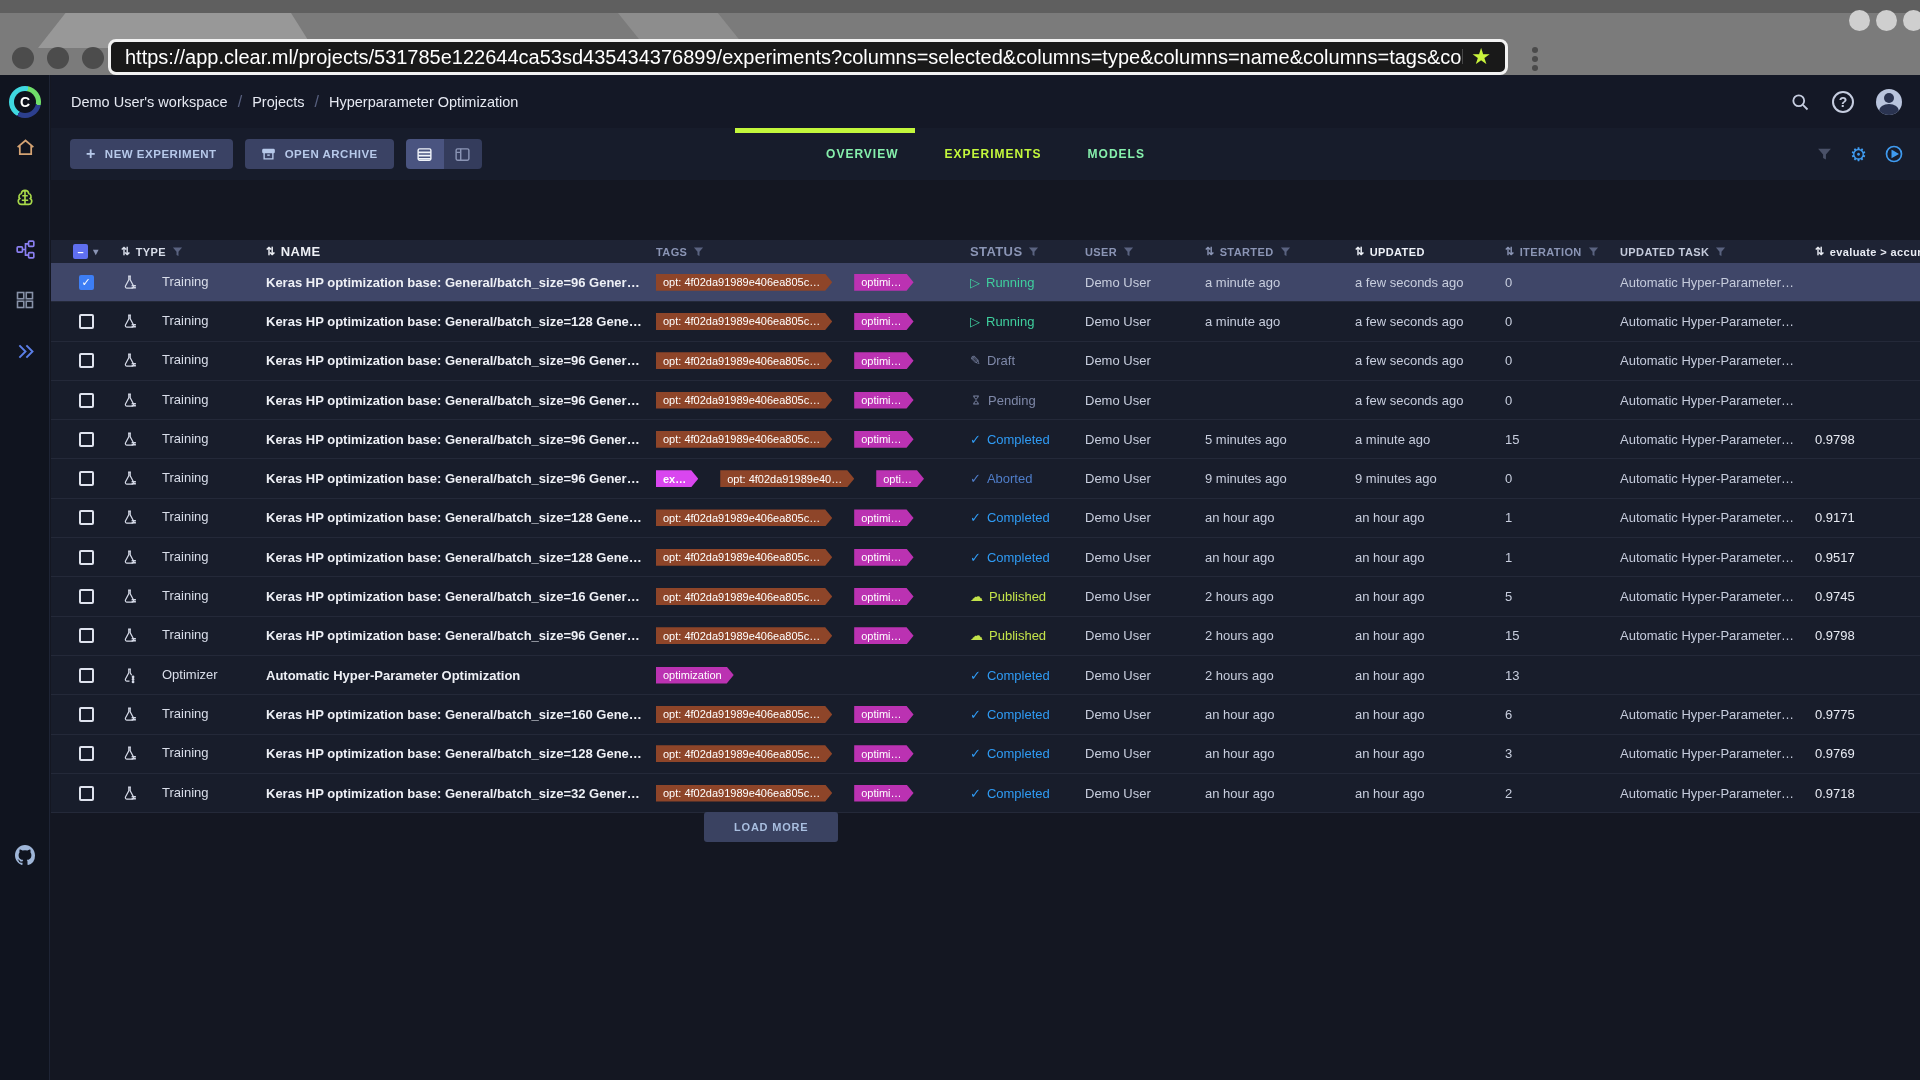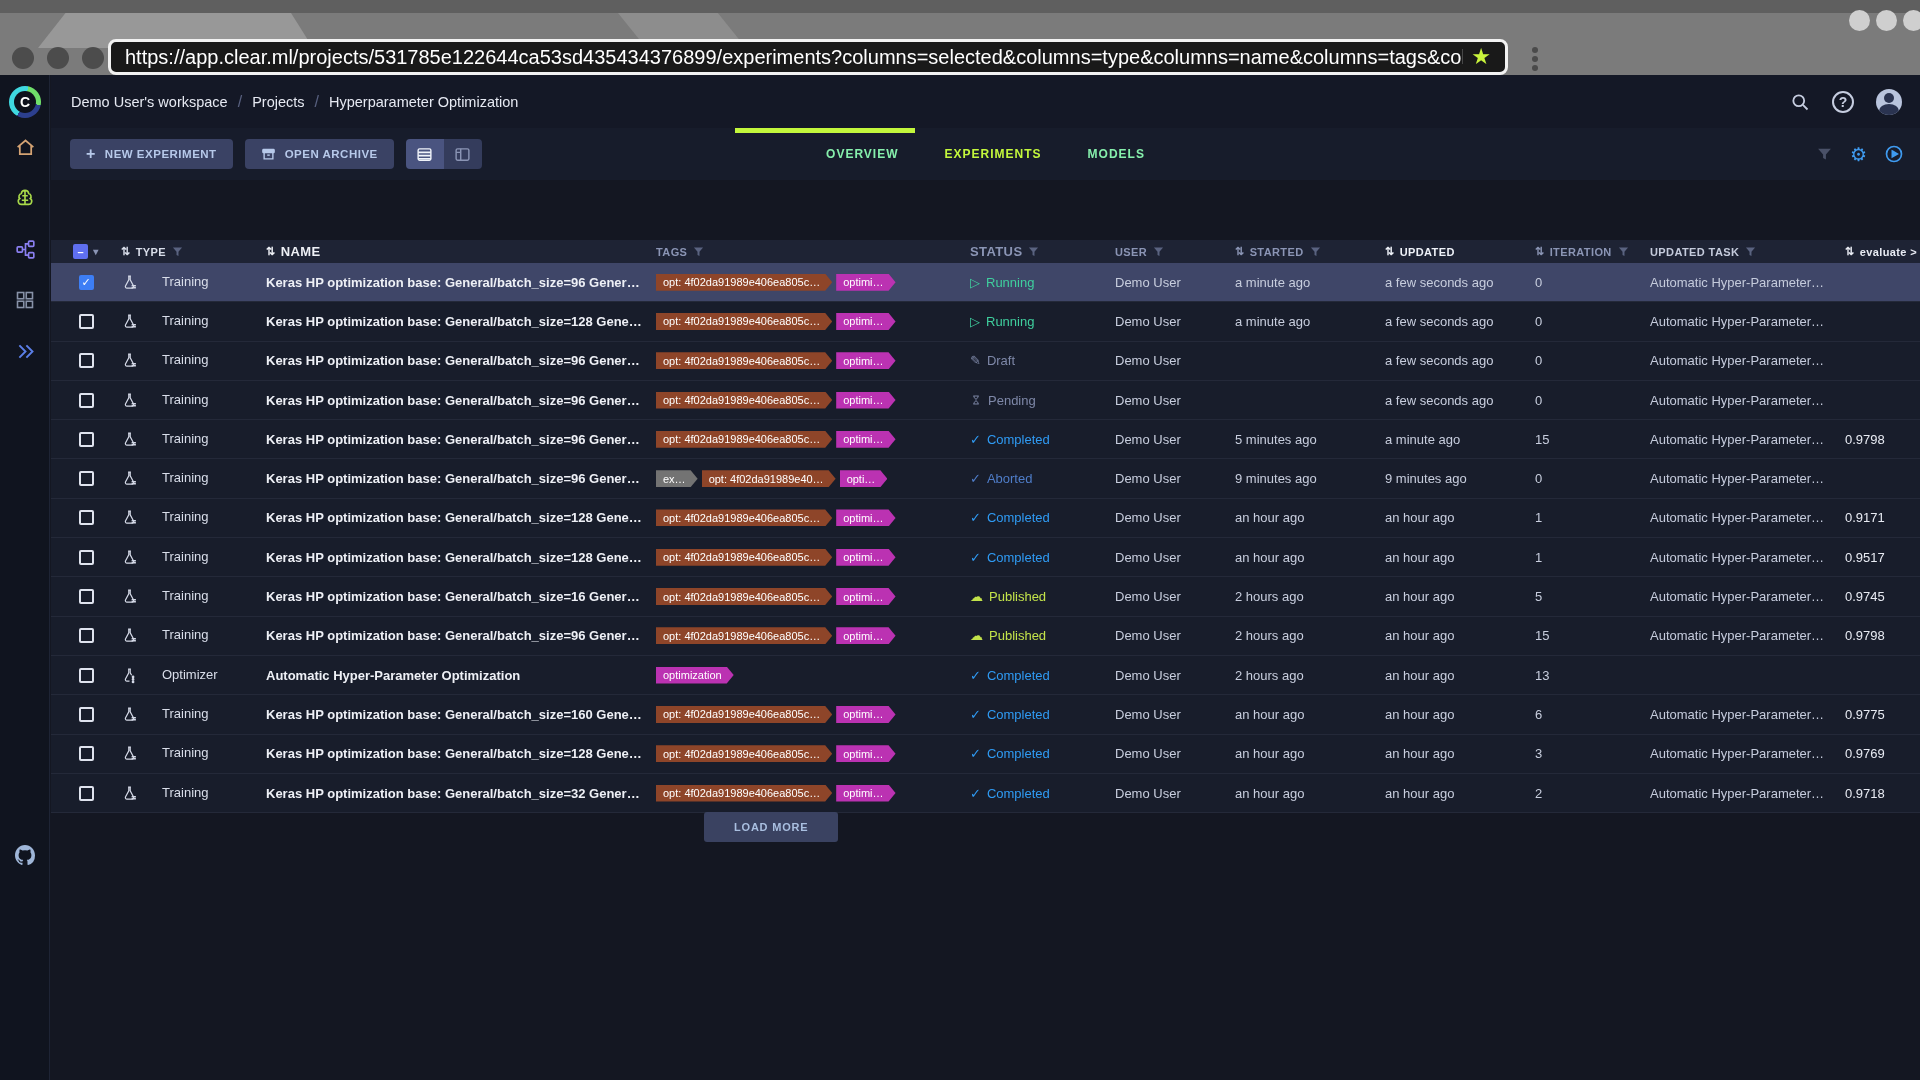--- a/index.html
+++ b/index.html
@@ -71,38 +71,38 @@
   .thead .hcell { display:flex; align-items:center; gap:5px; overflow:hidden; white-space:nowrap; cursor:pointer; }
   .thead .hcell.active { color:#eef1f8; }
   .sorticon { font-size:11px; }
   .row { height:39.3px; background:#181d2b; border-bottom:1px solid #242939; display:flex; align-items:center;
          color:#c8cede; font-size:13px; cursor:pointer; }
   .row.selected { background:#3f4668; }
   .cell { overflow:hidden; white-space:nowrap; padding-right:8px; }
   .c0 { width:70px; display:flex; align-items:center; justify-content:center; gap:6px; flex:none; }
   .c1 { width:145px; flex:none; display:flex; align-items:flex-start; gap:24px; color:#d9deea; }
   .c2 { width:390px; flex:none; color:#eef0f6; font-weight:bold; font-size:13px; }
-  .c3 { width:290px; flex:none; display:flex; gap:4px; align-items:center; }
+  .c3 { width:290px; flex:none; display:flex; gap:22px; align-items:center; }
   .c4 { width:115px; flex:none; display:flex; align-items:center; gap:6px; font-size:13px;margin-left:24px; }
-  .c5 { width:120px; flex:none;margin-left:30px; }
+  .c5 { width:120px; flex:none; }
   .c6 { width:150px; flex:none; }
   .c7 { width:150px; flex:none; }
   .c8 { width:115px; flex:none; }
   .c9 { width:195px; flex:none; color:#c5cbdc; }
   .c10 { width:129px; flex:none; color:#e8ebf3; }
   .cb { width:15px; height:15px; border:2px solid #dfe3ee; border-radius:2px; background:transparent;
         display:flex; align-items:center; justify-content:center; font-size:11px; color:#fff; flex:none; }
   .cb.checked { background:#3d7ef5; border-color:#3d7ef5; }
   .cb.ind { background:#5f6ff0; border-color:#5f6ff0; font-weight:bold; }
   .caret { color:#8b95b5; font-size:10px; }
   .tag { color:#fff; font-size:11px; padding:2.5px 12px 2.5px 7px; white-space:nowrap; overflow:hidden;
          clip-path:polygon(0 0,calc(100% - 7px) 0,100% 50%,calc(100% - 7px) 100%,0 100%); flex:none; }
   .tag.rust { background:#8e4529; max-width:198px; }
   .tag.magenta { background:#bb32b2; }
-  .tag.teal { background:#737373; max-width:46px; }
+  .tag.teal { background:#d946ef; max-width:46px;font-weight:bold; }
   .loadmore { position:absolute; left:704px; top:737px; background:#3a4261; color:#a9bfe0; font-size:11px;
               font-weight:bold; letter-spacing:.8px; padding:9px 30px; border-radius:3px; cursor:pointer; }
   svg.ic { display:block; }
 </style>
 </head>
 <body>
 
 <div class="chrome">
   <div class="chrome-topstrip"></div>
   <div class="tab-trap t1"></div>

